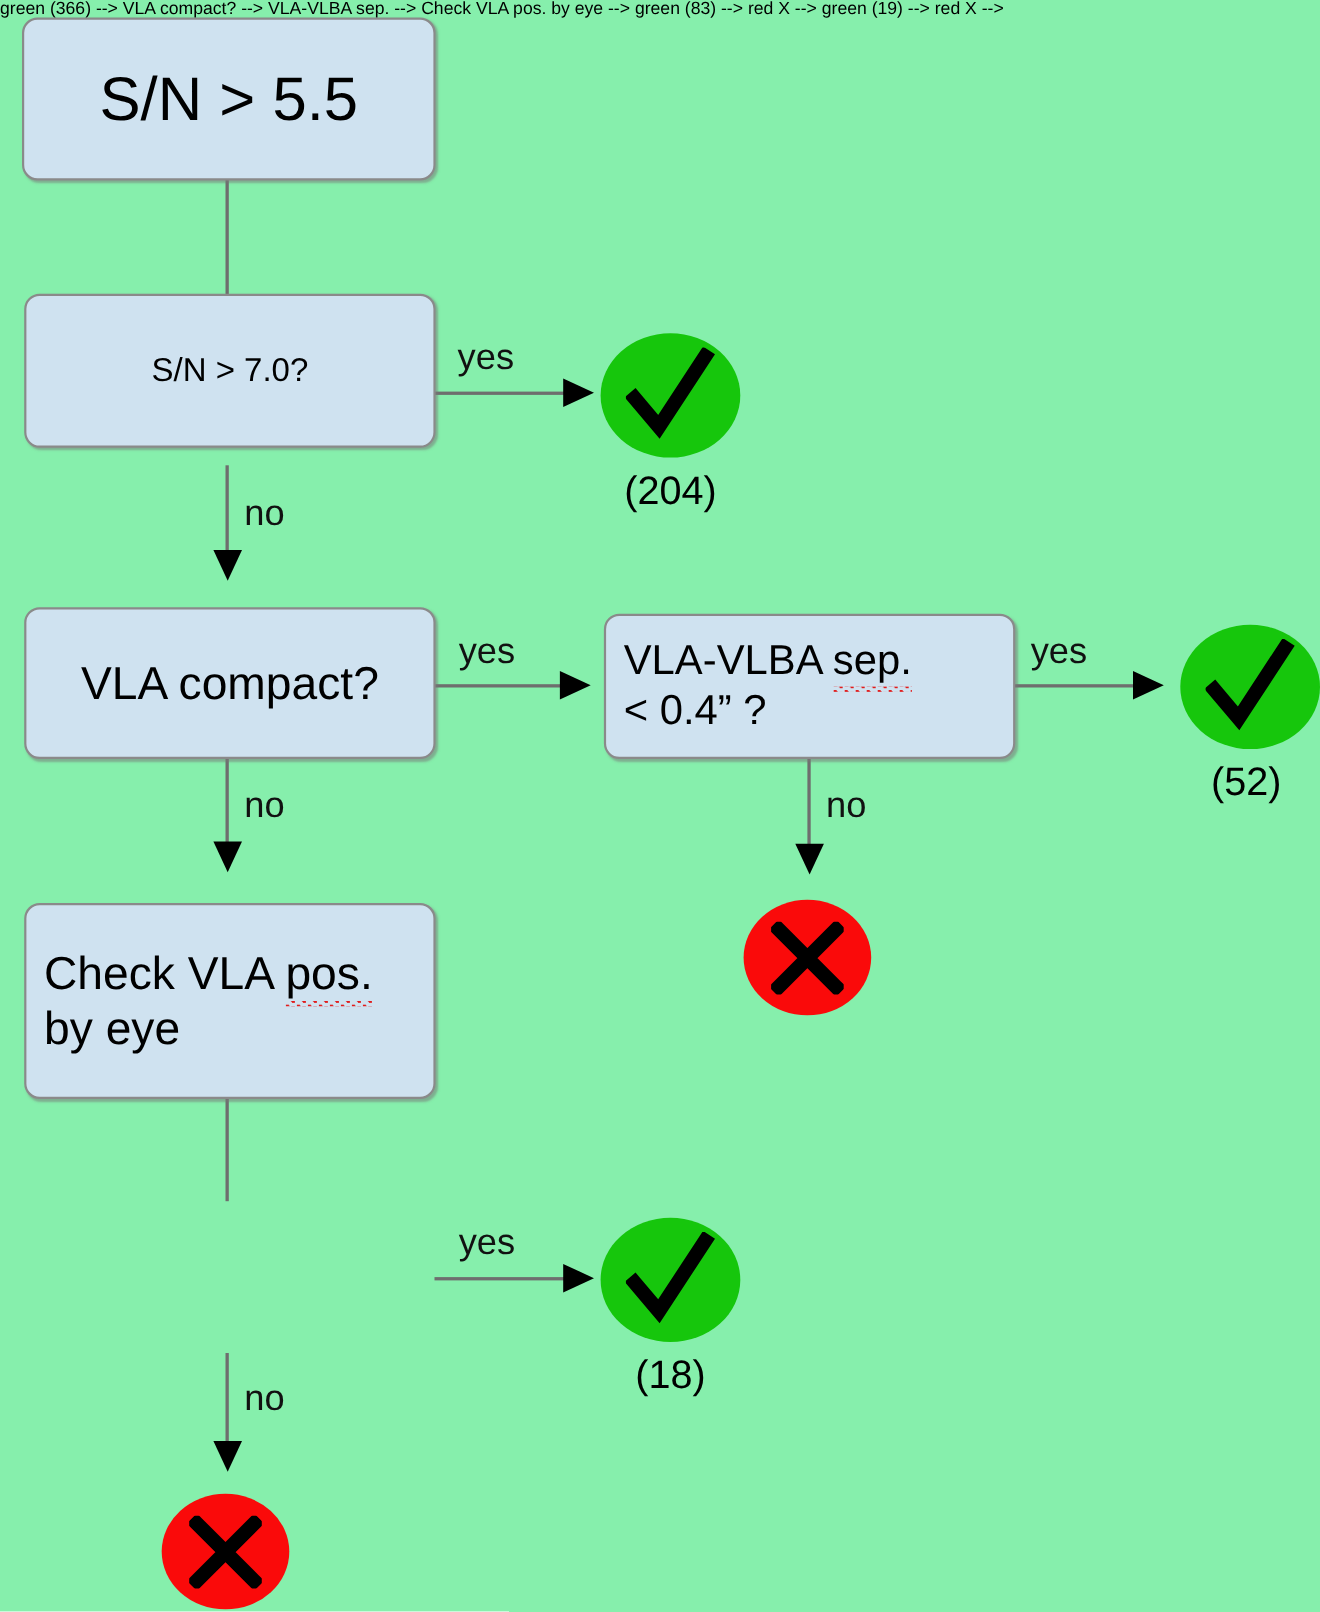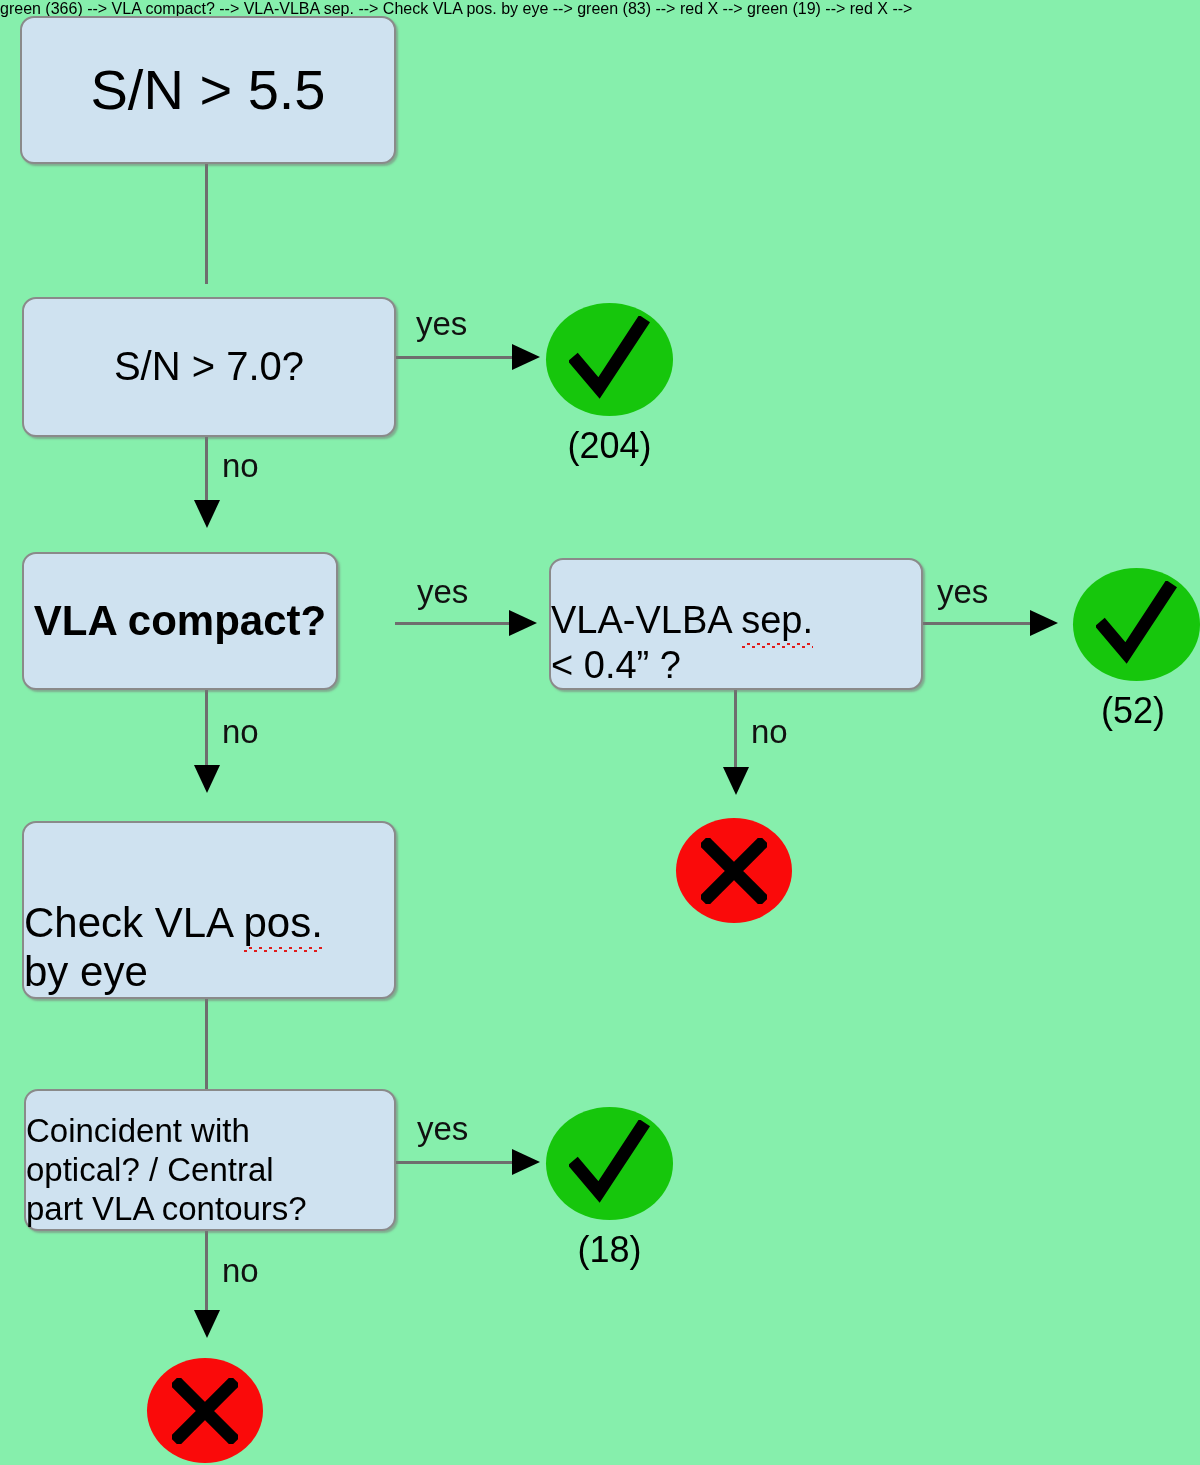--- a/index.html
+++ b/index.html
@@ -32,21 +32,21 @@
     color: #000000;
     line-height: 1.18;
     -webkit-font-smoothing: antialiased;
   }
   .node-box .line {
     display: block;
     white-space: pre;
   }
   .box-center { align-items: center; text-align: center; }
   .box-left   { align-items: flex-start; text-align: left; }
-  .pad-left   { padding-right: 10px; justify-content: flex-end; }
+  .pad-left   { padding-left: 16px; padding-right: 10px; }
 
   
   .squiggle {
     position: relative;
     display: inline-block;
   }
   .squiggle::after {
     content: "";
     position: absolute;
     left: 0;
@@ -161,47 +161,42 @@
   <div class="edge-label" style="left:222px; top:1252px; font-size:33px;">no</div>
 
   
 
   
   <div class="node-box box-center" style="left:20px; top:16px; width:376px; height:148px; font-size:56px;">
     <span class="line">S/N &gt; 5.5</span>
   </div>
 
   
-  <div class="node-box box-center" style="left:22px; top:297px; width:374px; height:140px; font-size:40px;">
+  <div class="node-box box-center" style="left:22px; top:267px; width:374px; height:140px; font-size:30px;">
     <span class="line">S/N &gt; 7.0?</span>
   </div>
 
   
-  <div class="node-box box-center" style="left:22px; top:552px; width:316px; height:138px; font-size:42px;font-weight:bold;">
+  <div class="node-box box-center" style="left:22px; top:552px; width:374px; height:138px; font-size:42px;">
     <span class="line">VLA compact?</span>
   </div>
 
   
   <div class="node-box box-left pad-left" style="left:549px; top:558px; width:374px; height:132px; font-size:38px;">
     <span class="line"><span>VLA-VLBA </span><span class="squiggle">sep.</span></span>
     <span class="line">&lt; 0.4” ?</span>
   </div>
 
   
   <div class="node-box box-left pad-left" style="left:22px; top:821px; width:374px; height:178px; font-size:42px;">
     <span class="line"><span>Check VLA </span><span class="squiggle">pos.</span></span>
     <span class="line">by eye</span>
   </div>
 
   
-  <div class="node-box box-left pad-left" style="left:24px; top:1089px; width:372px; height:142px; font-size:33px;">
-    <span class="line">Coincident with</span>
-    <span class="line">optical? / Central</span>
-    <span class="line">part VLA contours?</span>
-  </div>
 
   
 
   
   <div class="marker green" style="left:546px; top:303px; width:127px; height:113px;">
     <svg width="82" height="88" viewBox="0 0 82 88" aria-hidden="true">
       <path d="M8 46 L30 72 L72 8" fill="none" stroke="#000000" stroke-width="13" stroke-linecap="square" stroke-linejoin="miter"></path>
     </svg>
   </div>
   <div class="marker-label" style="left:546px; top:425px; width:127px; font-size:36px;">(204)</div>

